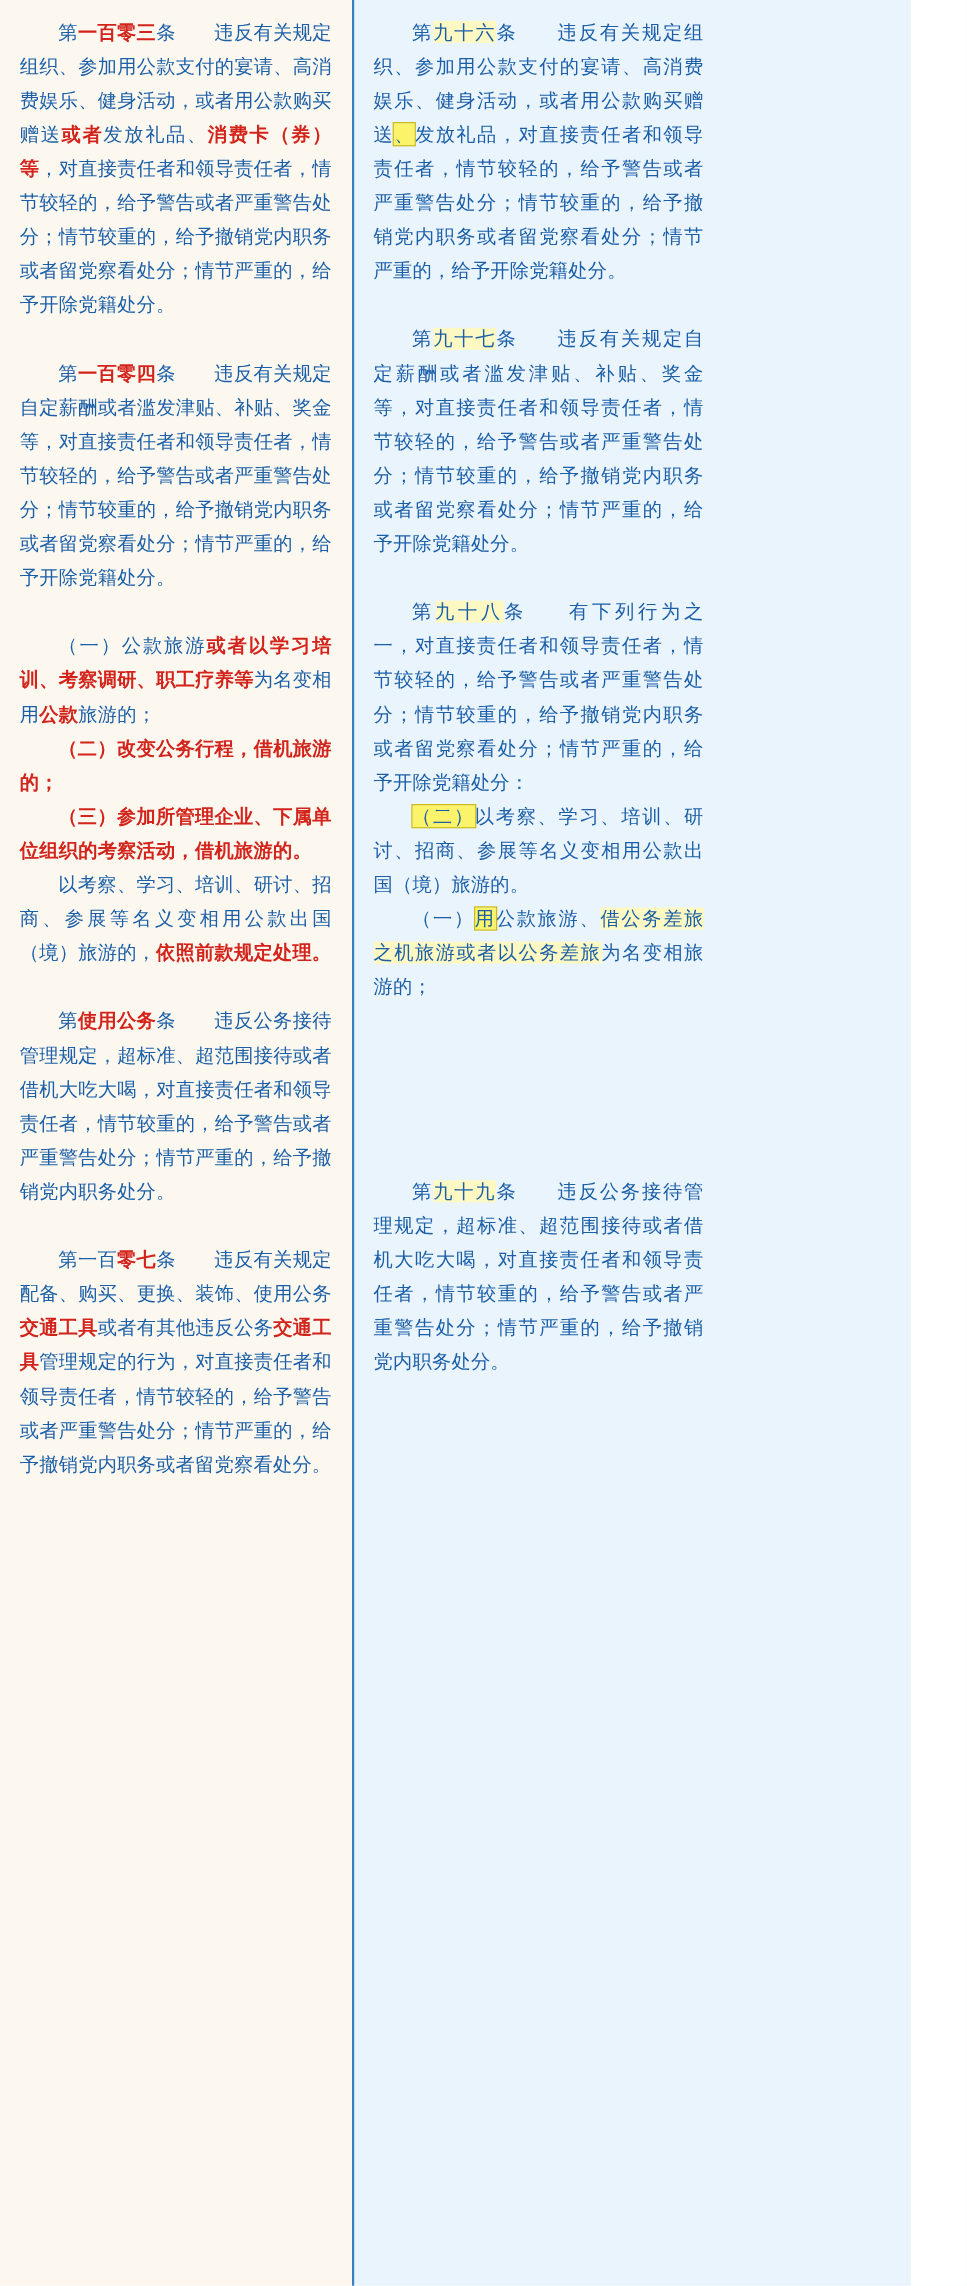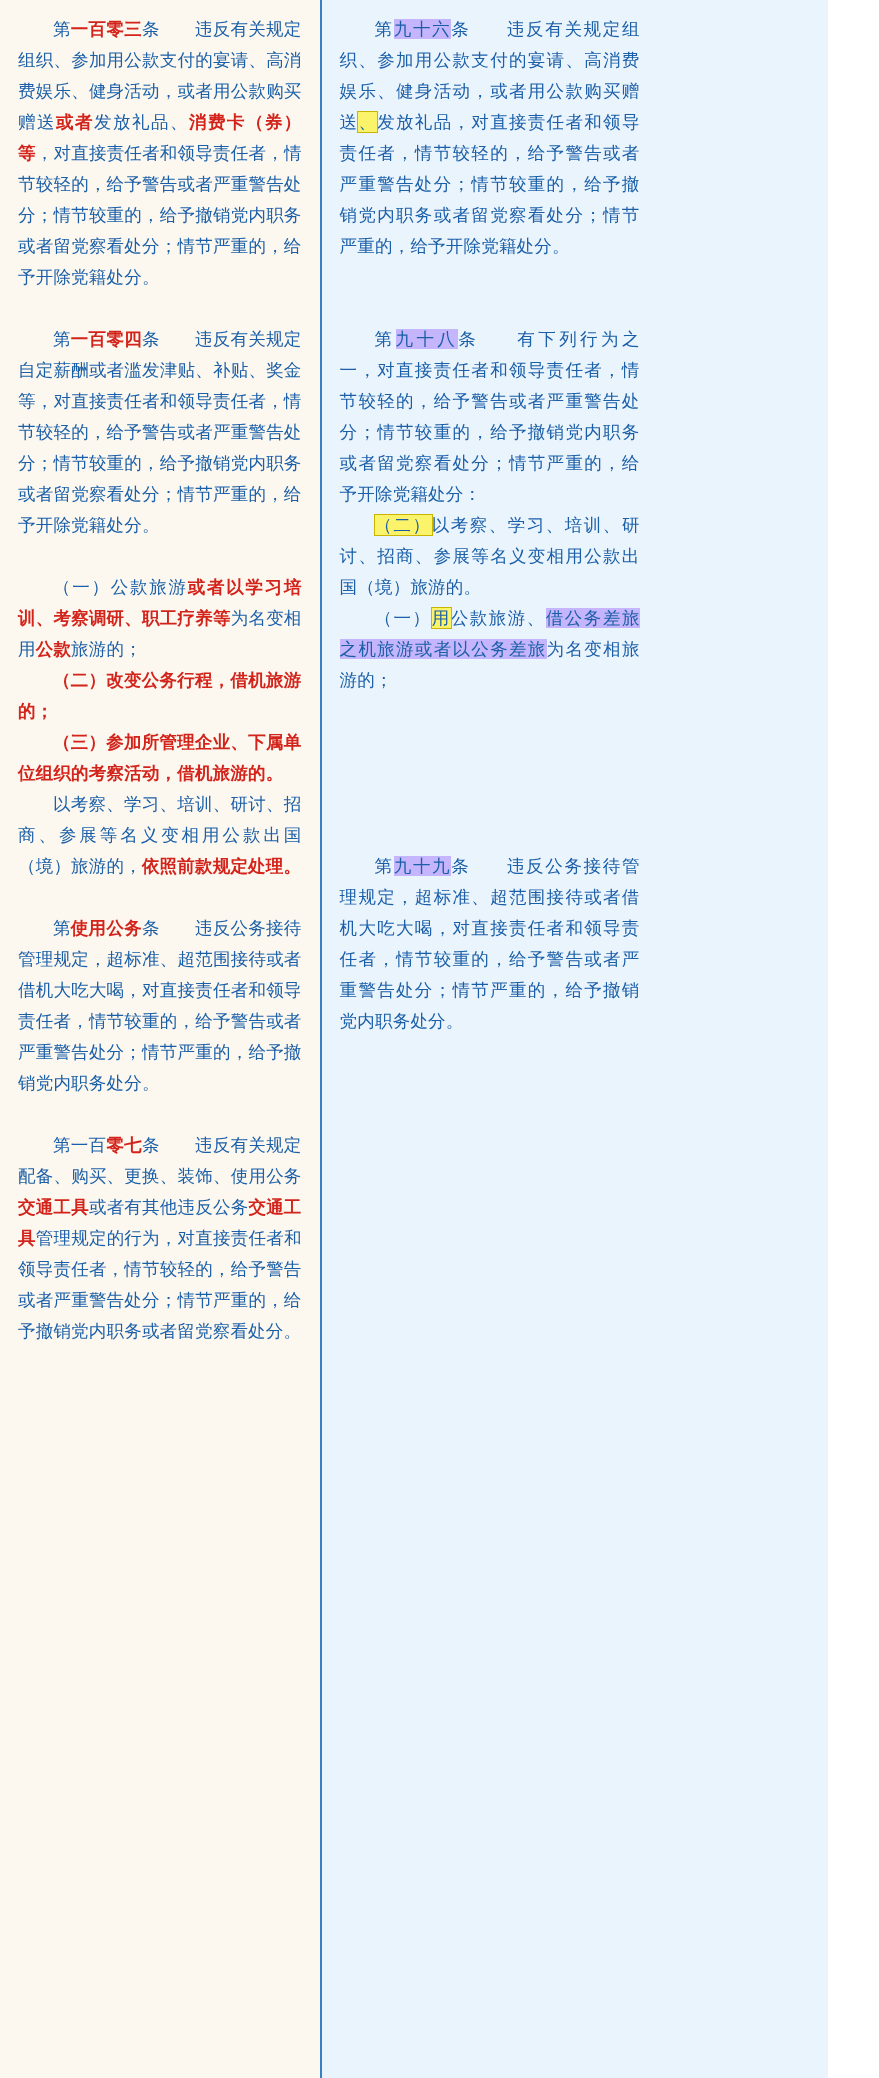--- a/index.html
+++ b/index.html
@@ -52,21 +52,21 @@
     text-indent: 2em;
   }
   .spacer {
     height: 31px;
   }
   .red-bold {
     color: #d3241c;
     font-weight: bold;
   }
   .hl {
-    background: #c4b5fd;
+    background: #fef9c3;
   }
   .hl-box {
     background: #fbf36a;
     outline: 1px solid #c9b400;
   }
   .art-num-red {
     color: #d3241c;
     font-weight: bold;
   }
   .art-gap {
@@ -112,20 +112,25 @@
         </div>
       </div>
     </div>
   <div class="column col-right" id="right-col">
       <div class="block">
         <div class="block-inner">
           <p class="para indent"><span>第</span><span class="hl">九十六</span><span>条</span><span class="art-gap"></span><span>违反有关规定组织、参加用公款支付的宴请、高消费娱乐、健身活动，或者用公款购买赠送</span><span class="hl-box">、</span><span>发放礼品，对直接责任者和领导责任者，情节较轻的，给予警告或者严重警告处分；情节较重的，给予撤销党内职务或者留党察看处分；情节严重的，给予开除党籍处分。</span></p>
         </div>
       </div>
       <div class="spacer"></div>
+      <div class="block">
+        <div class="block-inner">
+          <p class="para indent"><span>第</span><span class="hl">九十七</span><span>条</span><span class="art-gap"></span><span>违反有关规定自定薪酬或者滥发津贴、补贴、奖金等，对直接责任者和领导责任者，情节较轻的，给予警告或者严重警告处分；情节较重的，给予撤销党内职务或者留党察看处分；情节严重的，给予开除党籍处分。</span></p>
+        </div>
+      </div>
       <div class="spacer"></div>
       <div class="block">
         <div class="block-inner">
           <p class="para indent"><span>第</span><span class="hl">九十八</span><span>条</span><span class="art-gap"></span><span>有下列行为之一，对直接责任者和领导责任者，情节较轻的，给予警告或者严重警告处分；情节较重的，给予撤销党内职务或者留党察看处分；情节严重的，给予开除党籍处分：</span></p>
           <p class="para indent"><span class="hl-box">（二）</span><span>以考察、学习、培训、研讨、招商、参展等名义变相用公款出国（境）旅游的。</span></p>
           <p class="para indent"><span>（一）</span><span class="hl-box">用</span><span>公款旅游、</span><span class="hl">借公务差旅之机旅游或者以公务差旅</span><span>为名变相旅游的；</span></p>
         </div>
       </div>
       <div class="spacer"></div>
       <div class="block" style="margin-top: 124px;">

